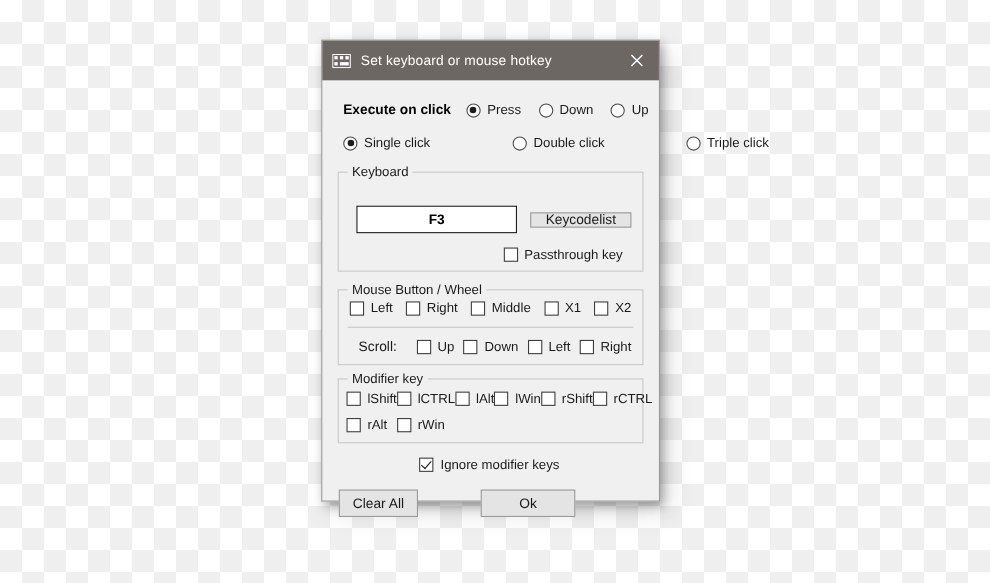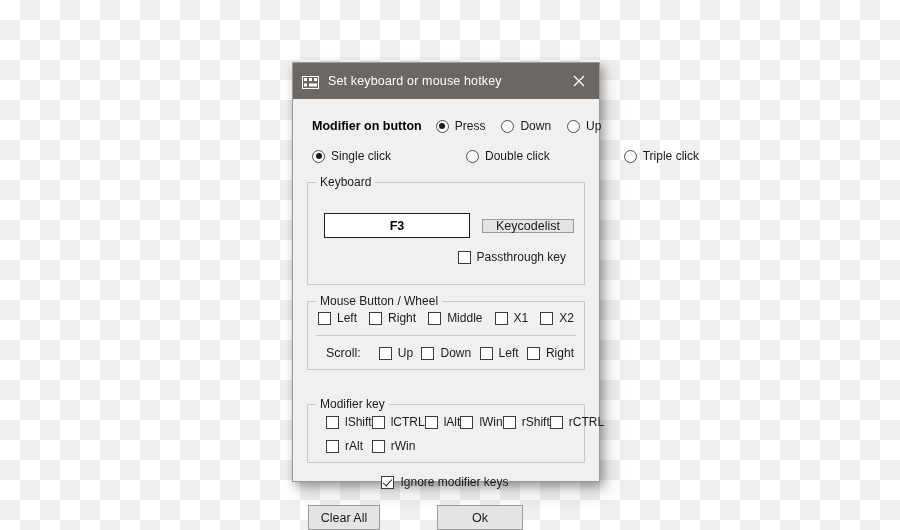--- a/index.html
+++ b/index.html
@@ -16,21 +16,21 @@
       linear-gradient(45deg, #efefef 25%, transparent 25%, transparent 75%, #efefef 75%, #efefef),
       linear-gradient(45deg, #efefef 25%, transparent 25%, transparent 75%, #efefef 75%, #efefef);
     background-size: 40px 40px;
     background-position: 0 0, 20px 20px;
   }
 
   
   .window {
     position: absolute;
     left: 292px;
-    top: 62px;
+    top: 36px;
     width: 308px;
     height: 420px;
     box-sizing: border-box;
     background: #f0f0f0;
     border: 1px solid #9a9a9a;
     box-shadow: 3px 4px 9px rgba(0,0,0,0.32), 8px 10px 22px rgba(0,0,0,0.13);
     display: flex;
     flex-direction: column;
   }
 
@@ -148,21 +148,21 @@
     border: solid #1c1c1c;
     border-width: 0 1.3px 1.3px 0;
     transform: rotate(42deg);
   }
 
   
   .group {
     position: relative;
     border: 1px solid #c8c8c8;
     margin-top: 16px;
-    padding: 10px 10px 20px 10px;
+    padding: 10px 10px 8px 10px;
     box-sizing: border-box;
   }
   .group > .legend {
     position: absolute;
     top: -8px;
     left: 8px;
     background: #f0f0f0;
     padding: 0 4px;
     font-size: 12px;
     color: #1a1a1a;
@@ -295,21 +295,21 @@
     <span class="title-close">
       <svg viewBox="0 0 12 12" width="12" height="12" aria-hidden="true">
         <path d="M1 1 L11 11 M11 1 L1 11" stroke="#ffffff" stroke-width="1.3" fill="none"></path>
       </svg>
     </span>
   </div>
 
   <div class="body">
 
     <div class="radio-row row-exec">
-      <span class="exec-label">Modifier on button</span>
+      <span class="exec-label">Execute on click</span>
 
       <span class="ctl" style="margin-right:16px;">
         <span class="radio on"></span>
         <span class="cap">Press</span>
       </span>
       <span class="ctl" style="margin-right:16px;">
         <span class="radio"></span>
         <span class="cap">Down</span>
       </span>
       <span class="ctl">
@@ -390,21 +390,21 @@
             <span class="cap">Left</span>
           </span>
           <span class="ctl">
             <span class="cb"></span>
             <span class="cap">Right</span>
           </span>
         </span>
       </div>
     </div>
 
-    <div class="group" style="margin-top:34px;padding:8px 8px 9px 16px;">
+    <div class="group" style="margin-top:12px;padding:8px 8px 9px 5px;">
       <span class="legend">Modifier key</span>
       <div class="mod-grid">
         <span class="ctl">
           <span class="cb"></span>
           <span class="cap">lShift</span>
         </span>
         <span class="ctl">
           <span class="cb"></span>
           <span class="cap">lCTRL</span>
         </span>

